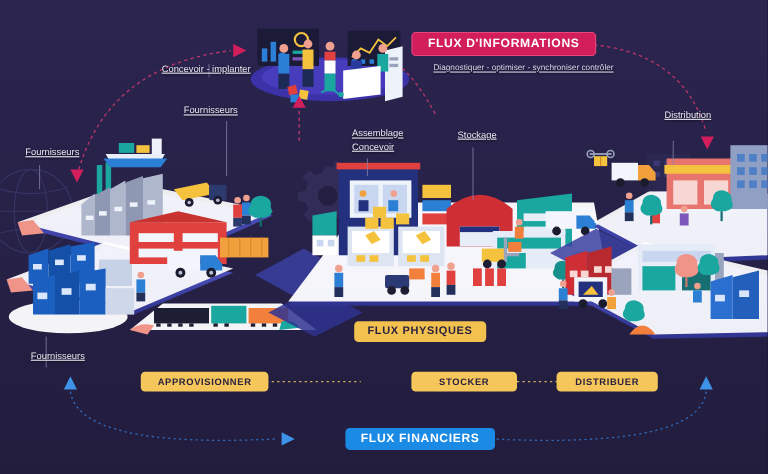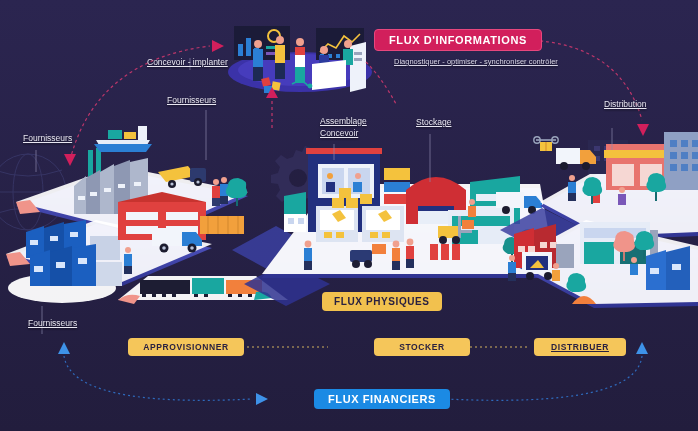--- a/index.html
+++ b/index.html
@@ -583,21 +583,21 @@
   <div class="badge badge-step" style="left:128px;top:338px;width:96px;">
     <span>APPROVISIONNER</span>
   </div>
 
   <div class="badge badge-phys" style="left:322px;top:292px;">
     <span>FLUX PHYSIQUES</span>
   </div>
   <div class="badge badge-step" style="left:330px;top:338px;width:76px;margin-left:44px;">
     <span>STOCKER</span>
   </div>
-  <div class="badge badge-step" style="left:534px;top:338px;width:72px;text-decoration:underline;">
+  <div class="badge badge-step" style="left:506px;top:338px;width:72px;">
     <span>DISTRIBUER</span>
   </div>
 
   <div class="badge badge-fin" style="left:314px;top:389px;text-align:center;">
     <span>FLUX FINANCIERS</span>
   </div>
 
 </div>
 
 </body></html>

